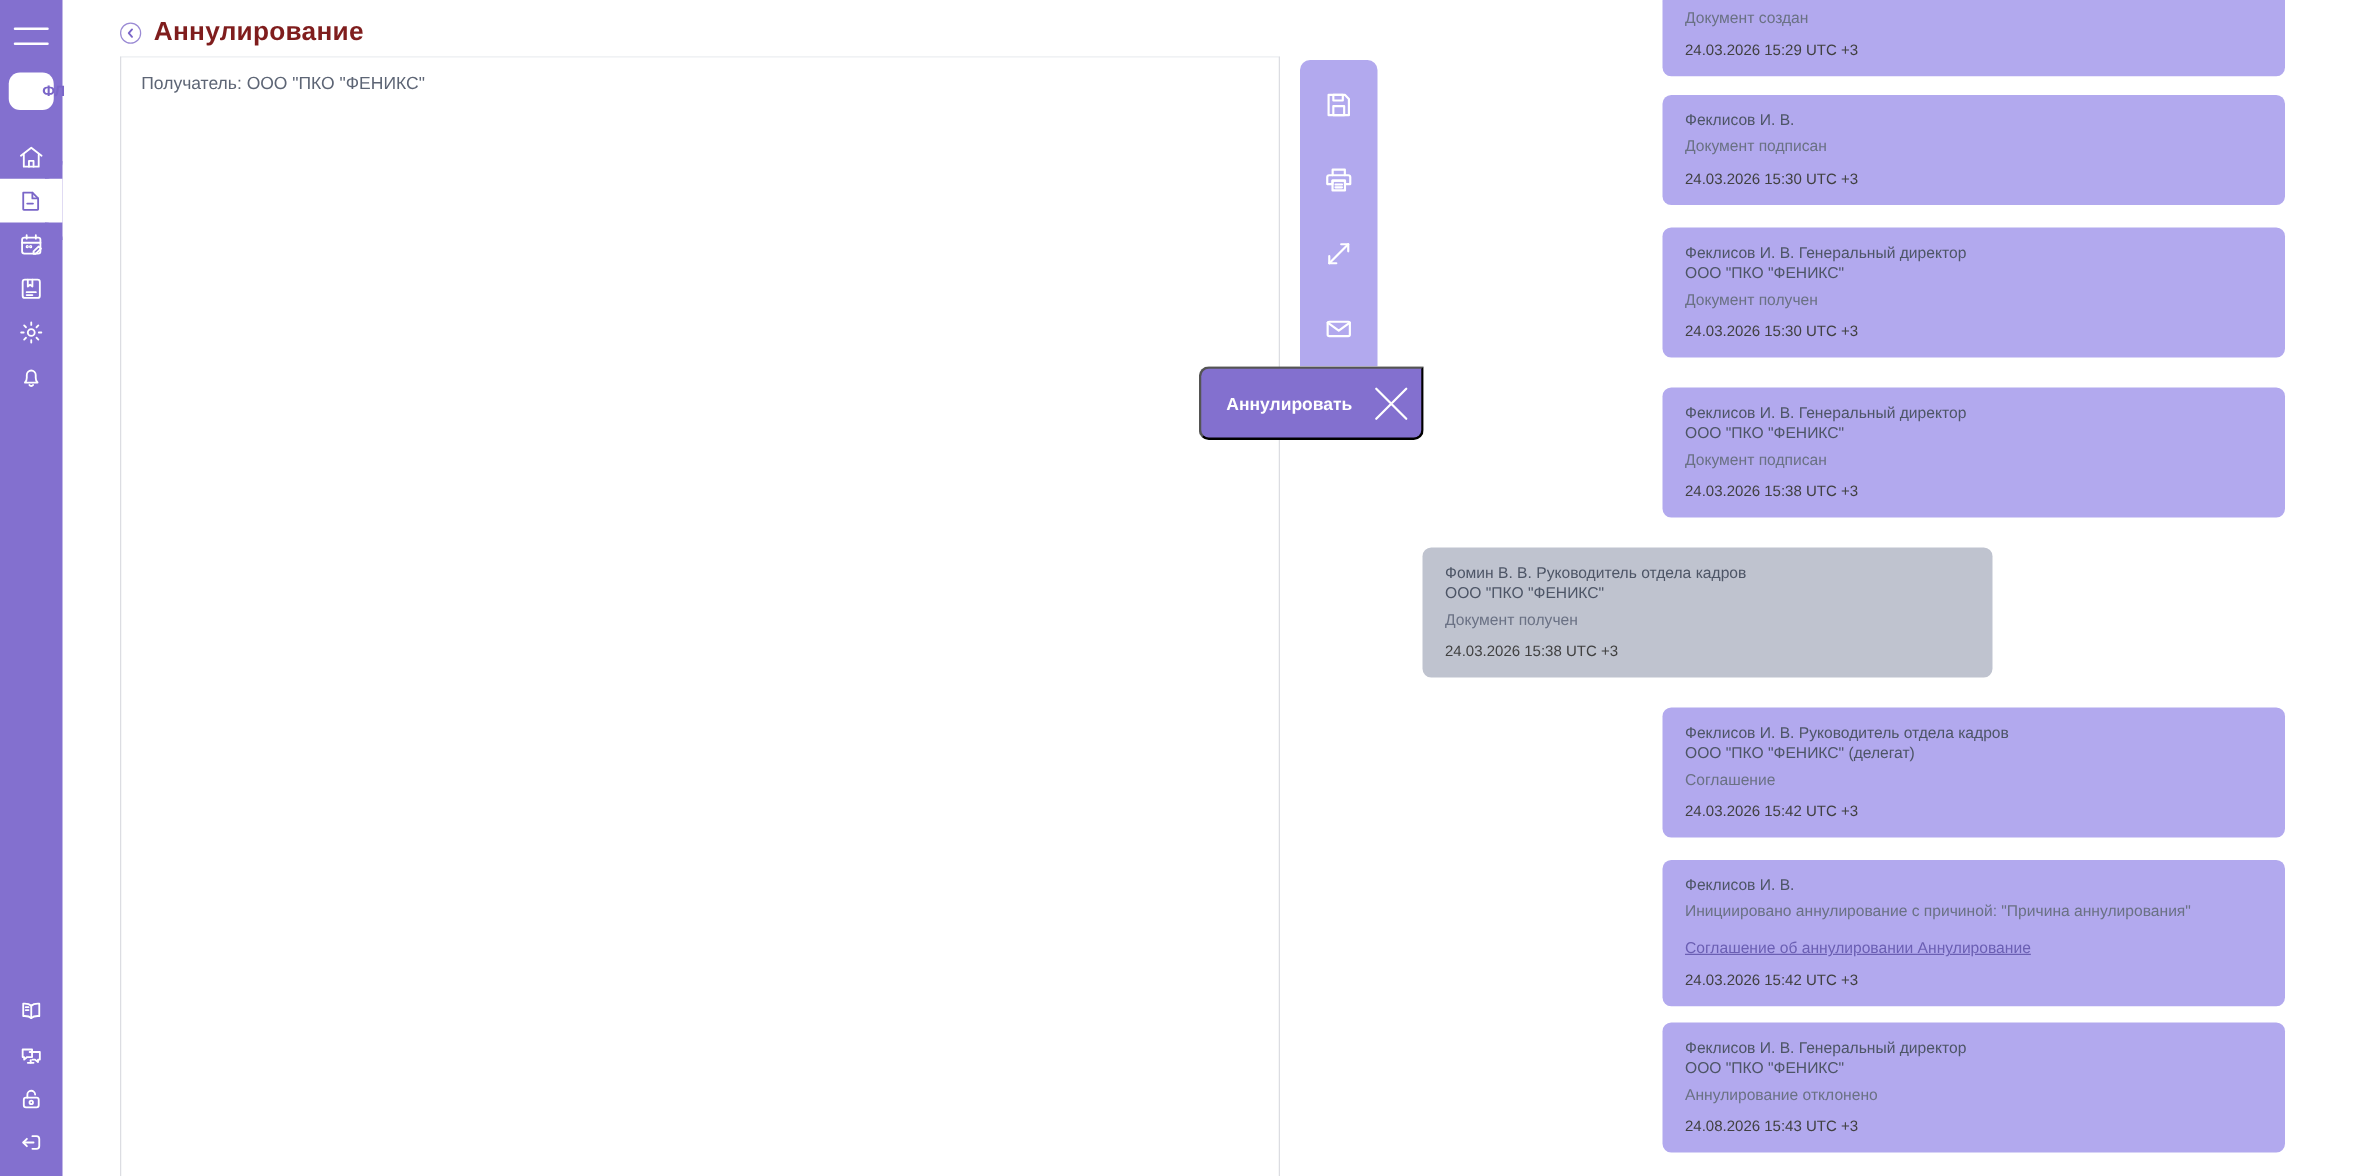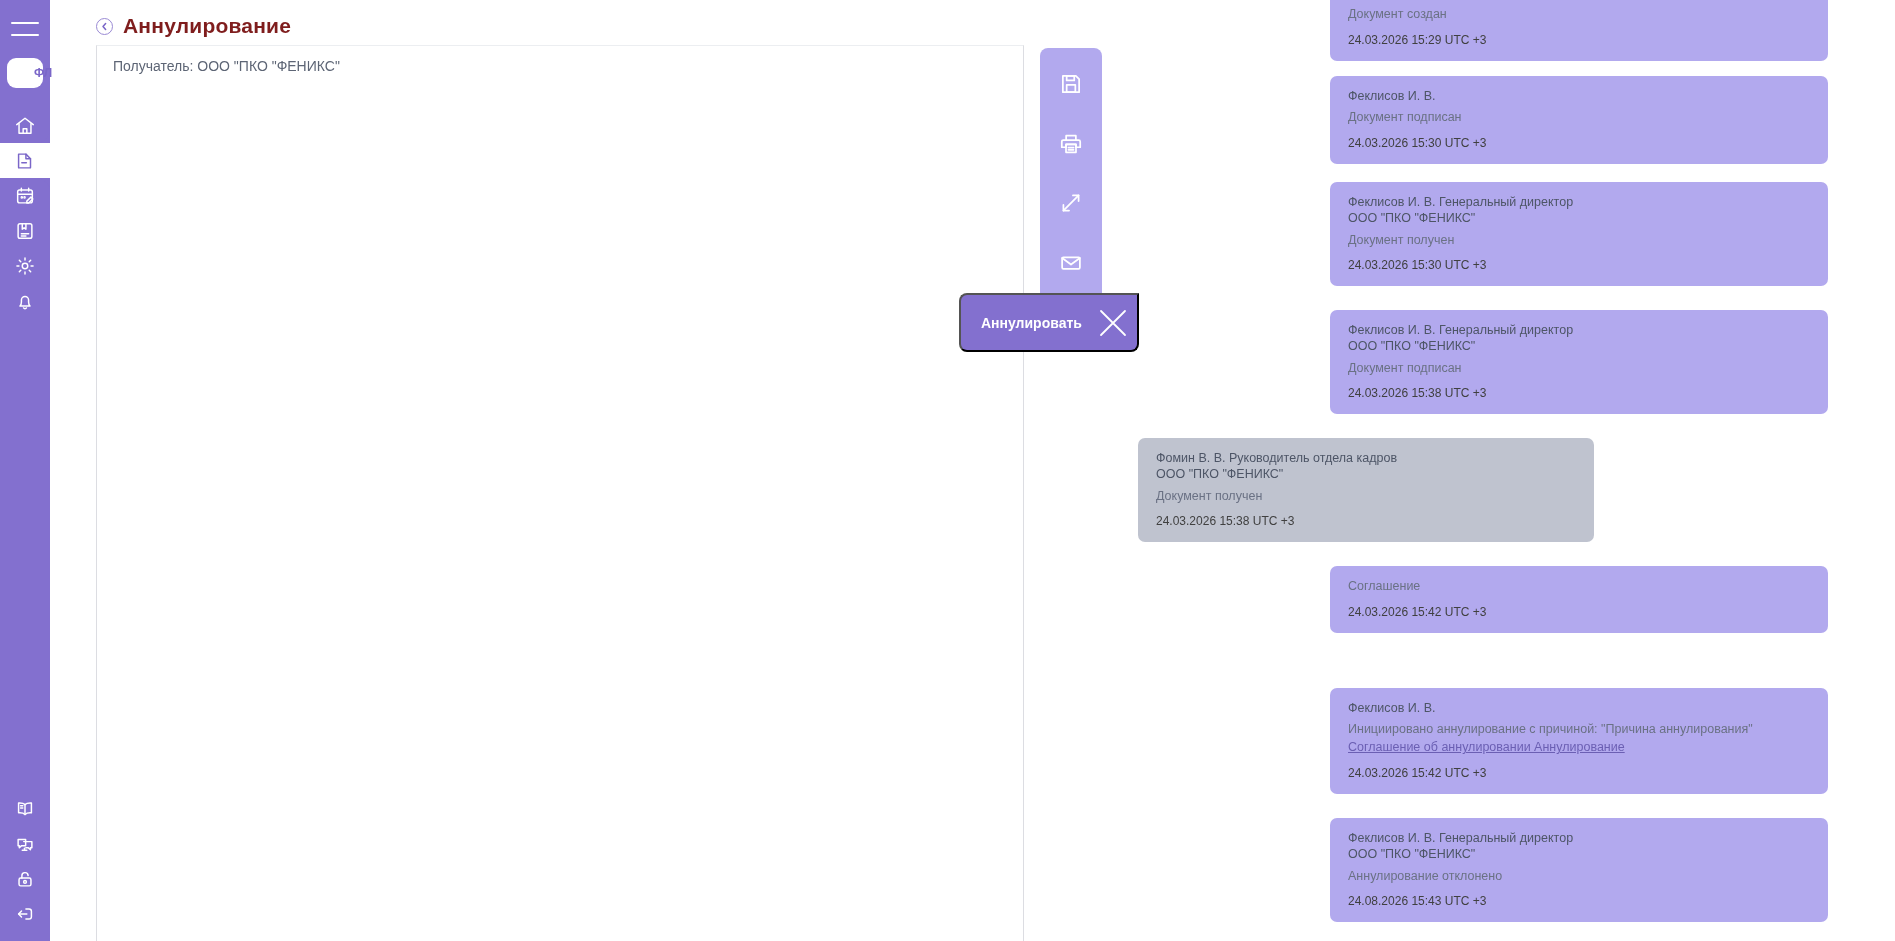--- a/index.html
+++ b/index.html
@@ -127,21 +127,21 @@
   .hist-card {
     position: absolute;
     background: #b2a9ee;
     border-radius: 7px;
     padding: 12px 18px 14px 18px;
     color: #555e70;
   }
   .hist-card.received { background: #bfc3cf; }
   .hist-actor { font-size: 12.5px; font-weight: normal; color: #4d5566; line-height: 1.3; white-space: pre-line; margin-bottom: 5px; }
   .hist-action { font-size: 12.5px; color: #6a7184; line-height: 1.35; margin-bottom: 10px; }
-  .hist-link { display: block; font-size: 12.5px; color: #6b5fb3; text-decoration: underline; cursor: pointer; margin-top: 1px; }
+  .hist-link { display: block; font-size: 12.5px; color: #6b5fb3; text-decoration: underline; cursor: pointer; margin-top: 12px; }
   .hist-time { font-size: 12px; color: #404040; }
 </style>
 </head>
 <body>
 
 <div class="app">
 
   <nav class="sidebar">
     <div class="hamburger">
       <i></i>
@@ -304,20 +304,22 @@
         <div class="hist-action">Документ подписан</div>
         <div class="hist-time">24.03.2026 15:38 UTC +3</div>
       </div>
       <div class="hist-card received" style="top: 438px; left: 8px; width: 456px;">
         <div class="hist-actor">Фомин В. В. Руководитель отдела кадров
 ООО "ПКО "ФЕНИКС"</div>
         <div class="hist-action">Документ получен</div>
         <div class="hist-time">24.03.2026 15:38 UTC +3</div>
       </div>
       <div class="hist-card" style="top: 566px; left: 200px; width: 498px;">
+        <div class="hist-actor">Феклисов И. В. Руководитель отдела кадров
+ООО "ПКО "ФЕНИКС" (делегат)</div>
         <div class="hist-action">Соглашение</div>
         <div class="hist-time">24.03.2026 15:42 UTC +3</div>
       </div>
       <div class="hist-card" style="top: 688px; left: 200px; width: 498px;">
         <div class="hist-actor">Феклисов И. В.</div>
         <div class="hist-action">Инициировано аннулирование с причиной: "Причина аннулирования"<a class="hist-link">Соглашение об аннулировании Аннулирование</a></div>
         <div class="hist-time">24.03.2026 15:42 UTC +3</div>
       </div>
       <div class="hist-card" style="top: 818px; left: 200px; width: 498px;">
         <div class="hist-actor">Феклисов И. В. Генеральный директор

